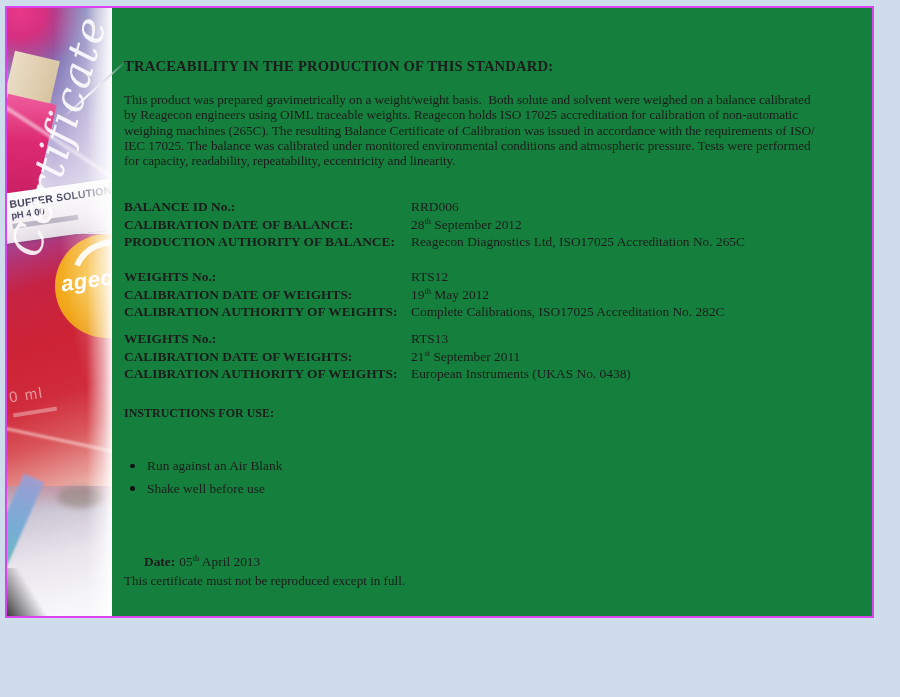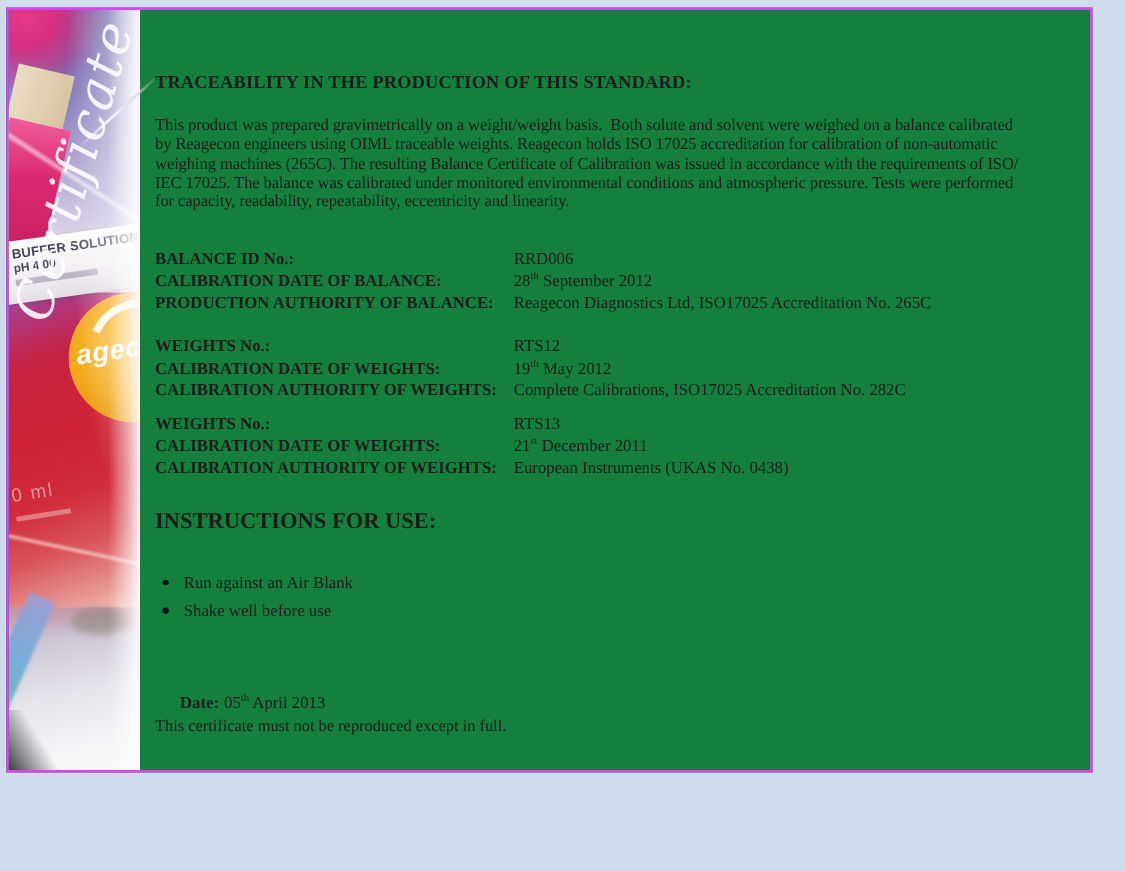--- a/index.html
+++ b/index.html
@@ -76,21 +76,21 @@
   .heading{position:absolute;left:117px;top:50px;font-size:14.6px;font-weight:bold;letter-spacing:.2px;}
   .para{position:absolute;left:117px;top:84px;font-size:13.3px;line-height:15.3px;letter-spacing:-.1px;}
   .para div{white-space:pre;}
   .kv{position:absolute;left:117px;font-size:13.4px;line-height:17.6px;}
   .kv .lbl{display:inline-block;min-width:285px;box-sizing:border-box;padding-right:3px;font-weight:bold;}
   .kv .val{padding-left:2px;}
   sup.ord{font-size:8.5px;vertical-align:super;line-height:0;}
   .kv-balance{top:190px;}
   .kv-w1{top:260px;}
   .kv-w2{top:322px;}
-  .instr-head{position:absolute;left:117px;top:398px;font-size:18px;font-weight:bold;}
+  .instr-head{position:absolute;left:117px;top:398px;font-size:12px;font-weight:bold;}
   .bullets{position:absolute;left:117px;top:430px;font-size:13.4px;margin-top:20px;}
   .bullets .li{position:relative;padding-left:23px;line-height:15px;margin-bottom:7.5px;}
   .bullets .dot{position:absolute;left:6px;top:5.5px;width:4.5px;height:4.5px;border-radius:50%;background:#111;}
   .dateline{position:absolute;left:117px;top:546px;font-size:13.4px;}
   .dateline .b{font-weight:bold;margin-left:20px;}
   .dateline .dval{margin-left:4px;}
   .notice{position:absolute;left:117px;top:565px;width:672px;font-size:13.1px;}
   .pagenum{position:absolute;left:117px;top:637px;width:672px;text-align:right;font-size:10px;font-family:Liberation Serif, serif;}
 </style>
 </head>
@@ -157,21 +157,21 @@
     <div class="row">
       <span class="lbl">CALIBRATION AUTHORITY OF WEIGHTS:</span><span class="val">Complete Calibrations, ISO17025 Accreditation No. 282C</span>
     </div>
   </div>
 
   <div class="kv kv-w2">
     <div class="row">
       <span class="lbl">WEIGHTS No.:</span><span class="val">RTS13</span>
     </div>
     <div class="row">
-      <span class="lbl">CALIBRATION DATE OF WEIGHTS:</span><span class="val"><span>21</span><sup class="ord">st</sup><span> December 2011</span></span>
+      <span class="lbl">CALIBRATION DATE OF WEIGHTS:</span><span class="val"><span>21</span><sup class="ord">st</sup><span> September 2011</span></span>
     </div>
     <div class="row">
       <span class="lbl">CALIBRATION AUTHORITY OF WEIGHTS:</span><span class="val">European Instruments (UKAS No. 0438)</span>
     </div>
   </div>
 
   <div class="instr-head">INSTRUCTIONS FOR USE:</div>
   <div class="bullets">
     <div class="li">
       <span class="dot"></span>

